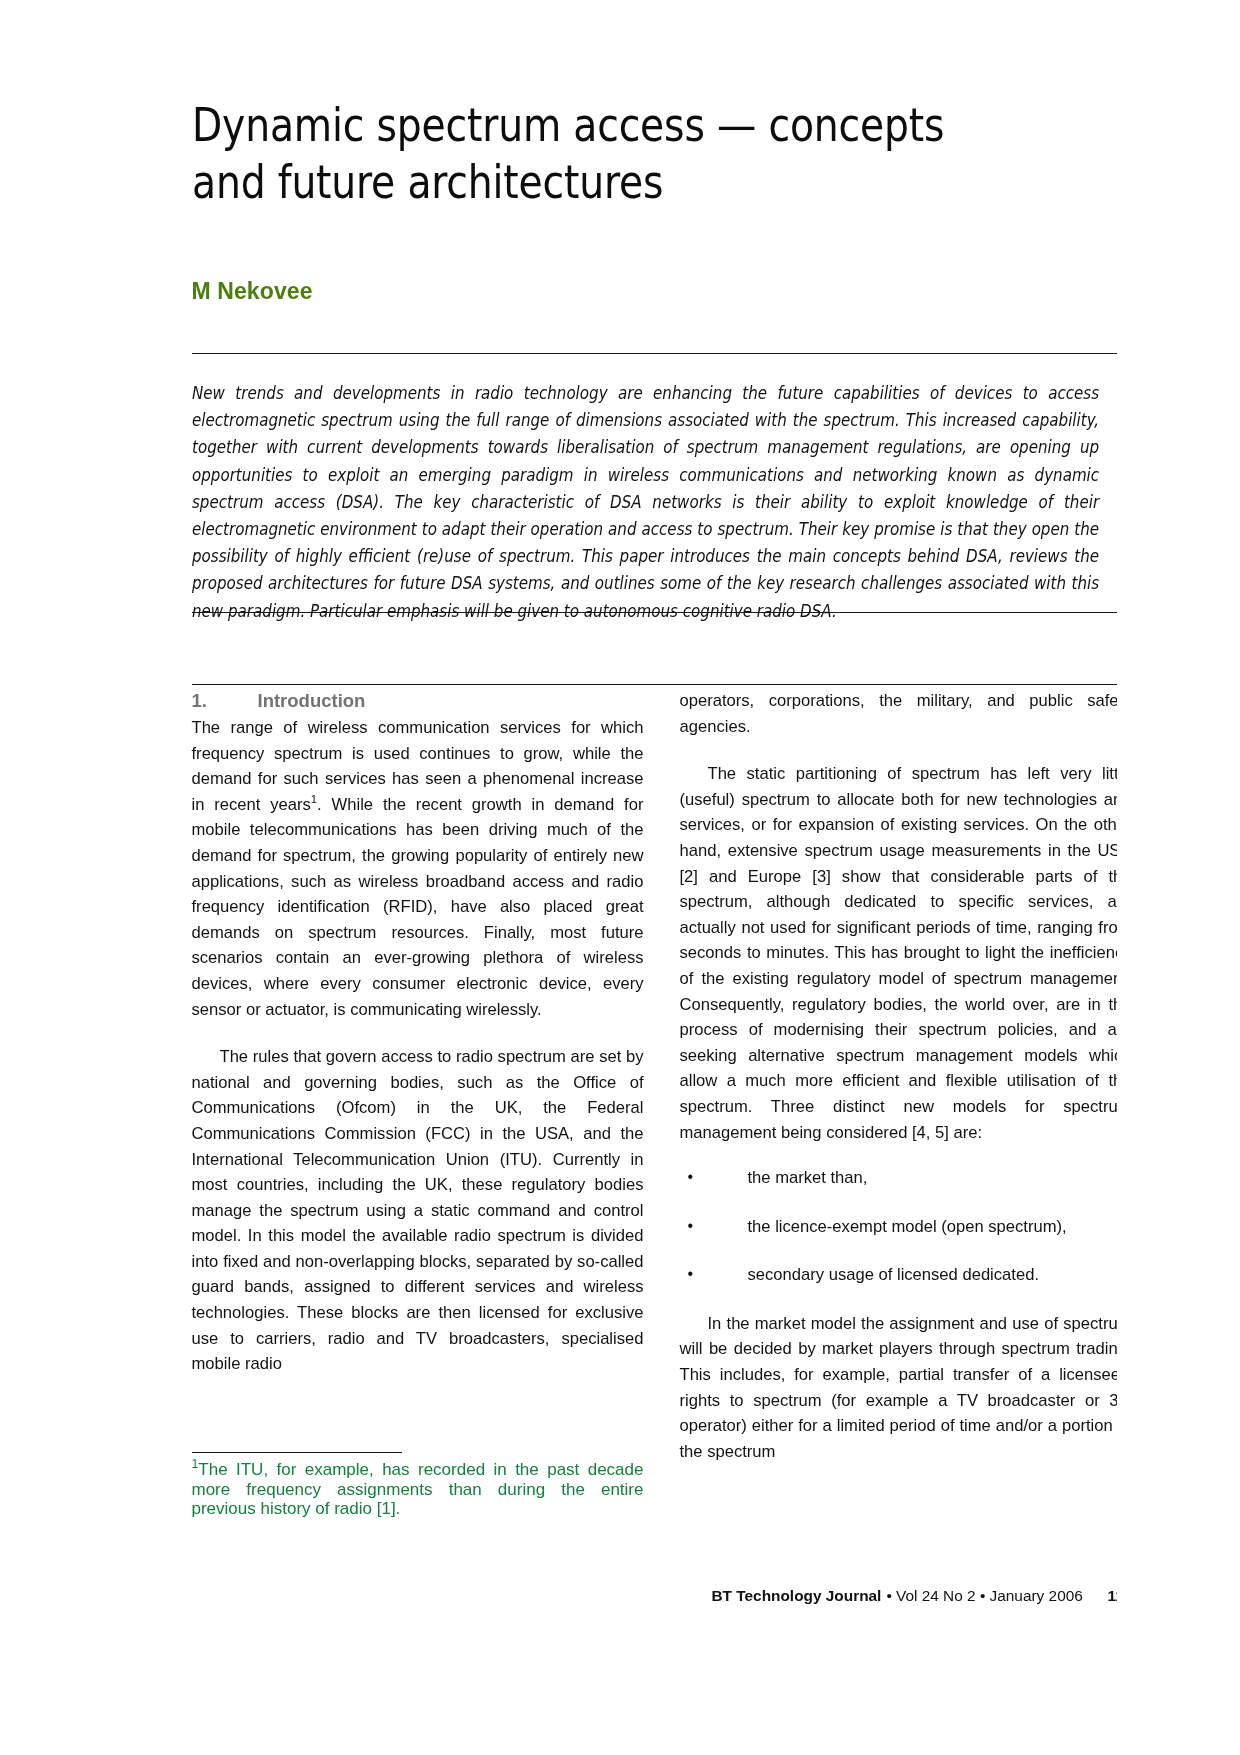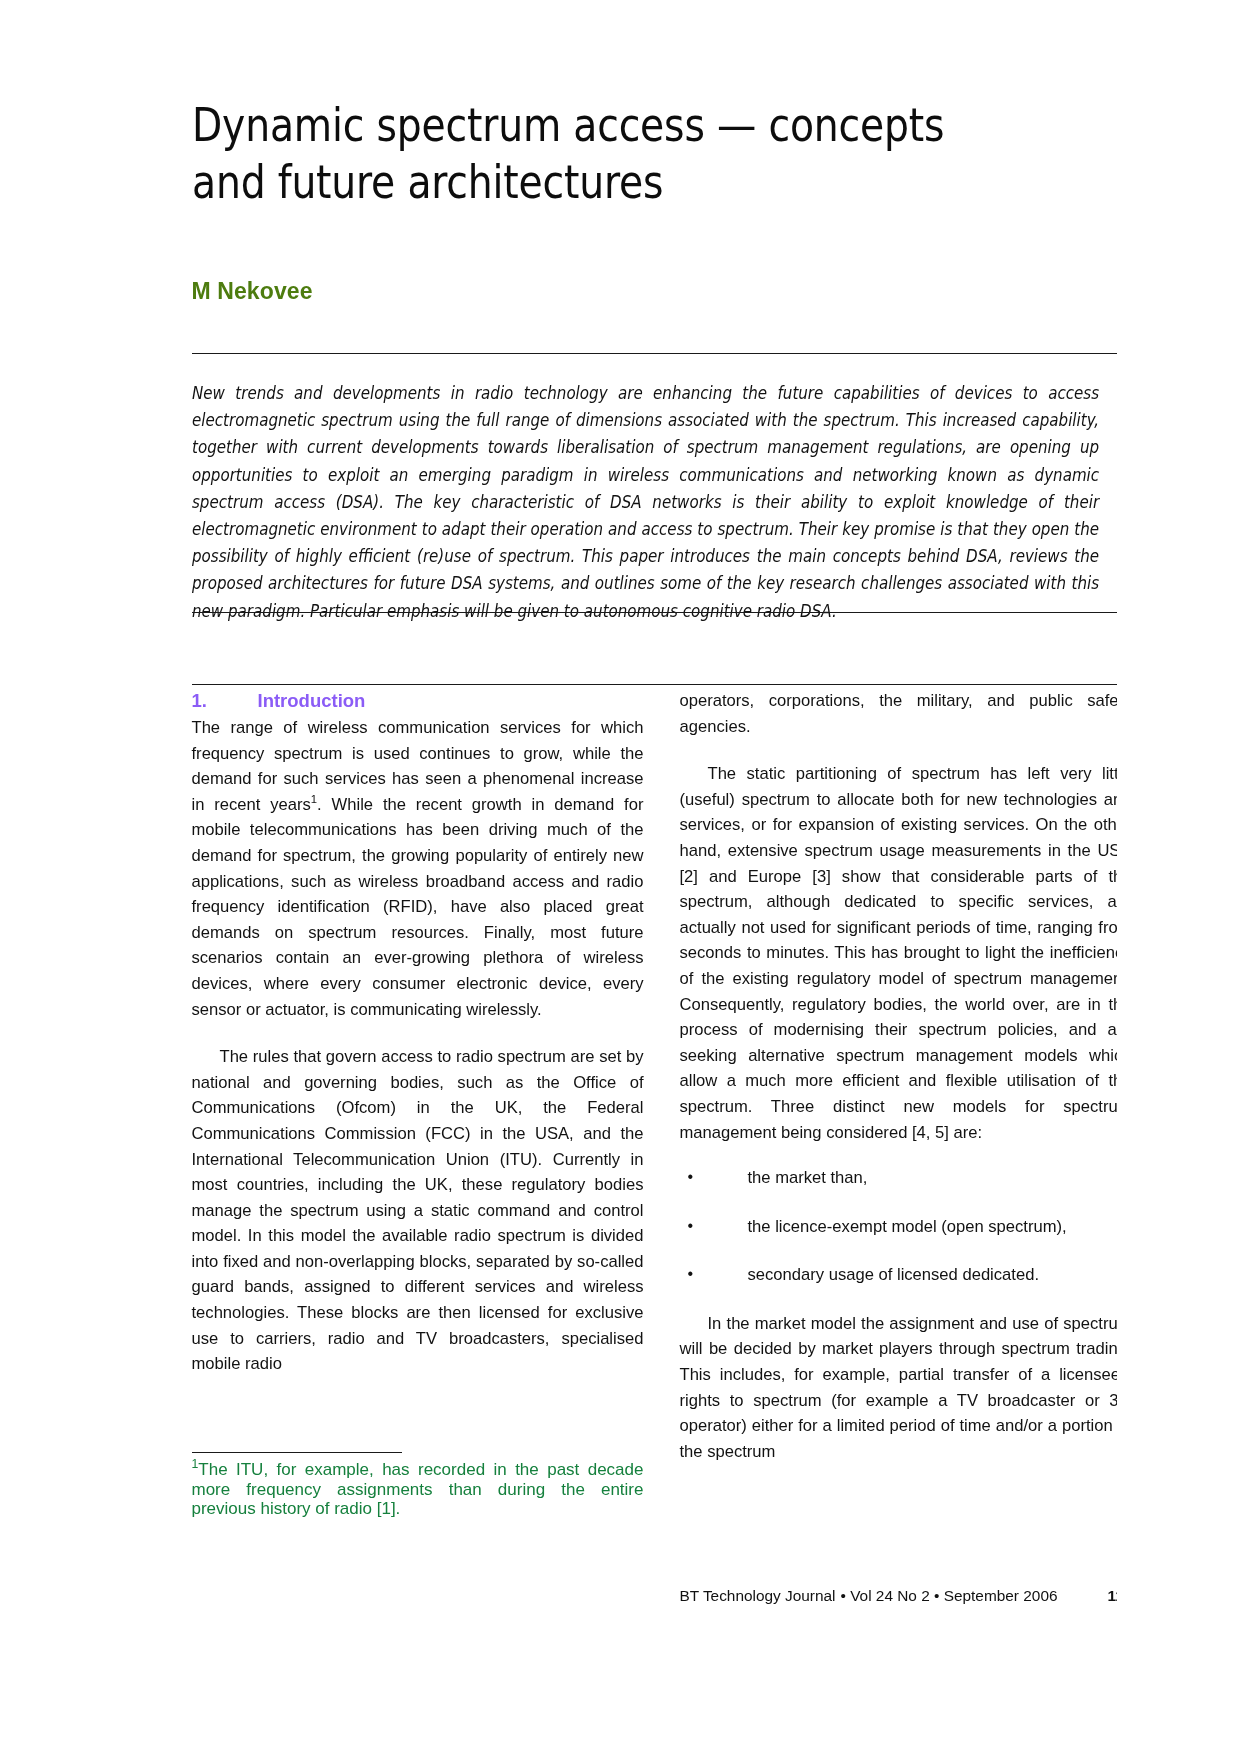--- a/index.html
+++ b/index.html
@@ -91,21 +91,21 @@
   }
   .col-left  { left: 68px;  }
   .col-right { left: 556px; }
 
   .sec-head {
     font-size: 18.5px;
     font-weight: 700;
     line-height: 26px;
     margin: 0 0 1px 0;
     text-align: left;
-    color: #8b5cf6;
+    color: #737373;
   }
   .sec-head .sec-num { display: inline-block; min-width: 66px; }
 
   p.body {
     margin: 0;
     text-align: justify;
     text-justify: inter-word;
   }
   p.body.indent { text-indent: 28px; margin-top: 22px; }
   p.body.tight  { margin-top: 0; }
@@ -161,21 +161,21 @@
     position: absolute;
     left: 556px;
     top: 1585px;
     width: 452px;
     font-size: 15.4px;
     line-height: 22px;
     color: #111111;
     display: flex;
     align-items: baseline;
   }
-  .footer .journal { font-weight: 400; white-space: nowrap; }
+  .footer .journal { font-weight: 700; white-space: nowrap; margin-left: 32px; }
   .footer .issue   { font-weight: 400; white-space: nowrap; margin-left: 5px; }
   .footer .pagenum { margin-left: auto; font-weight: 700; }
 </style>
 </head>
 <body>
 
 <div class="page">
 
   <div class="title-block">
     <h1 class="doc-title">Dynamic spectrum access — concepts
@@ -229,17 +229,17 @@
         <span>secondary usage of licensed dedicated.</span>
       </li>
     </ul>
 
     <p class="body indent">In the market model the assignment and use of spectrum will be decided by market players through spectrum trading. This includes, for example, partial transfer of a licensee's rights to spectrum (for example a TV broadcaster or 3G operator) either for a limited period of time and/or a portion of the spectrum</p>
 
   </div>
 
   <div class="footer">
     <span class="journal">BT Technology Journal</span>
-    <span class="issue">• Vol 24 No 2 • September 2006</span>
+    <span class="issue">• Vol 24 No 2 • January 2006</span>
     <span class="pagenum">111</span>
   </div>
 
 </div>
 
 </body></html>

